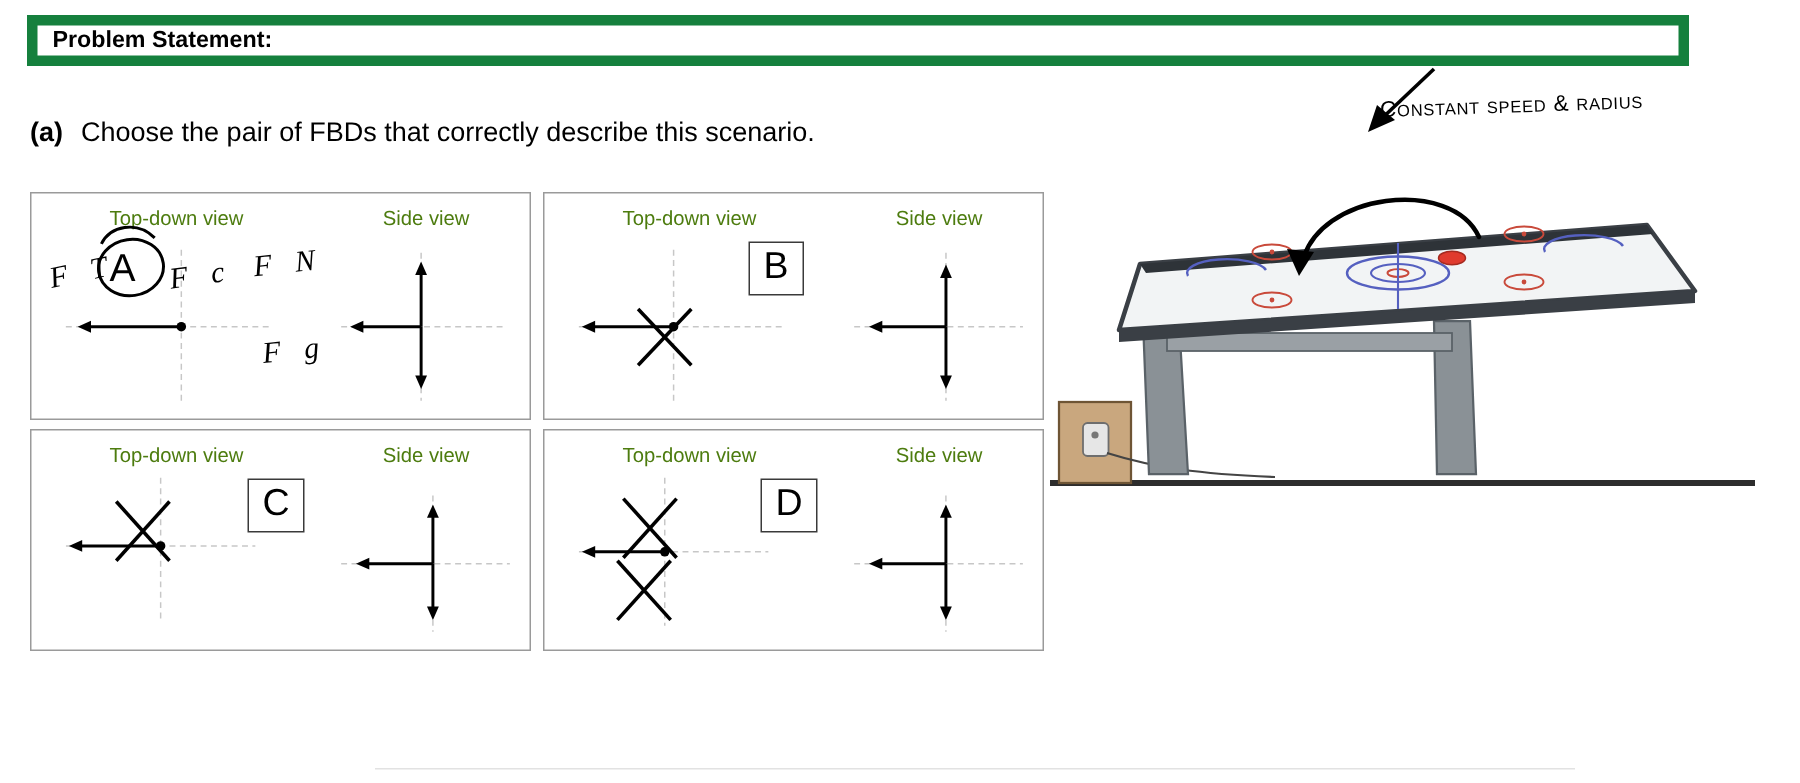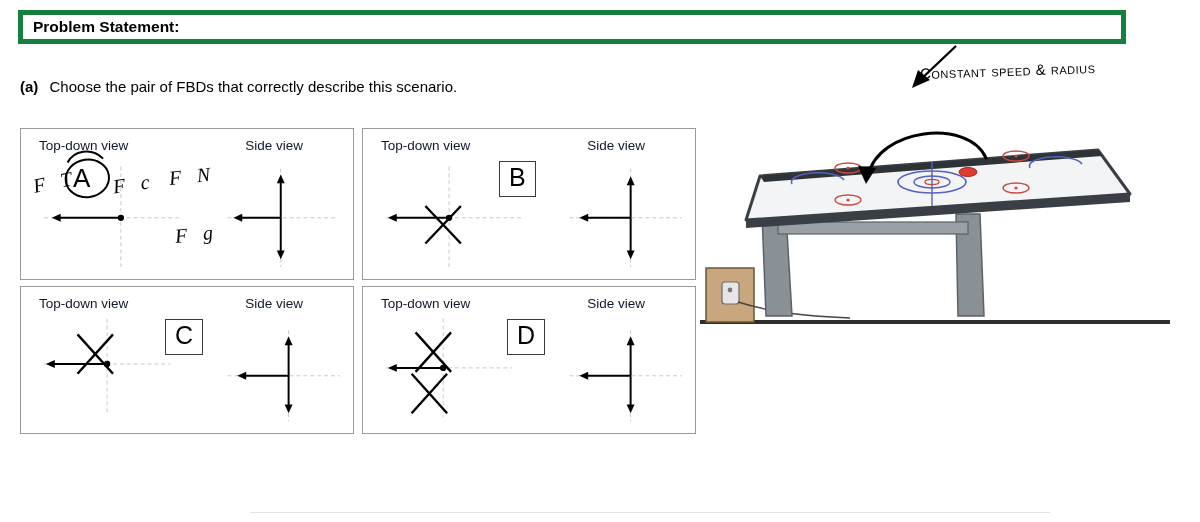--- a/index.html
+++ b/index.html
@@ -16,63 +16,64 @@
     overflow: hidden;
   }
 
   
   .problem-box {
     position: absolute;
     left: 18px;
     top: 10px;
     width: 1108px;
     height: 34px;
-    border: 5px solid #15803d;
+    border: 7px solid #15803d;
     box-sizing: border-box;
     display: flex;
     align-items: center;
     padding-left: 10px;
     font-size: 15.5px;
     white-space: nowrap;
   }
   .problem-label {
     font-weight: bold;
     margin-right: 9px;
   }
 
   
   .part-a {
     position: absolute;
     left: 20px;
     top: 78px;
-    font-size: 15px;
+    font-size: 18px;
     white-space: nowrap;
   }
   .part-a .letter { font-weight: bold; margin-right: 7px; }
 
   
   .fbd-box {
     position: absolute;
     border: 1px solid #9a9a9a;
     box-sizing: border-box;
     background: #fff;
   }
   #fbd-a { left: 20px;  top: 128px; width: 334px; height: 152px; }
   #fbd-b { left: 362px; top: 128px; width: 334px; height: 152px; }
   #fbd-c { left: 20px;  top: 286px; width: 334px; height: 148px; }
   #fbd-d { left: 362px; top: 286px; width: 334px; height: 148px; }
 
   .view-label {
     position: absolute;
     font-size: 13.5px;
-    color: #0f172a;
+    color: #4d7c0f;
     white-space: nowrap;
+    margin-left: 34px;
   }
   .view-label.left  { left: 18px;  top: 9px; }
-  .view-label.right { right: 50px; top: 9px; }
+  .view-label.right { right: 40px; top: 9px; }
 
   .letter-badge {
     position: absolute;
     border: 1px solid #3a3a3a;
     font-size: 25px;
     line-height: 1;
     padding: 3px 9px 6px 9px;
     background: #fff;
     font-family: "Liberation Sans", sans-serif;
   }

